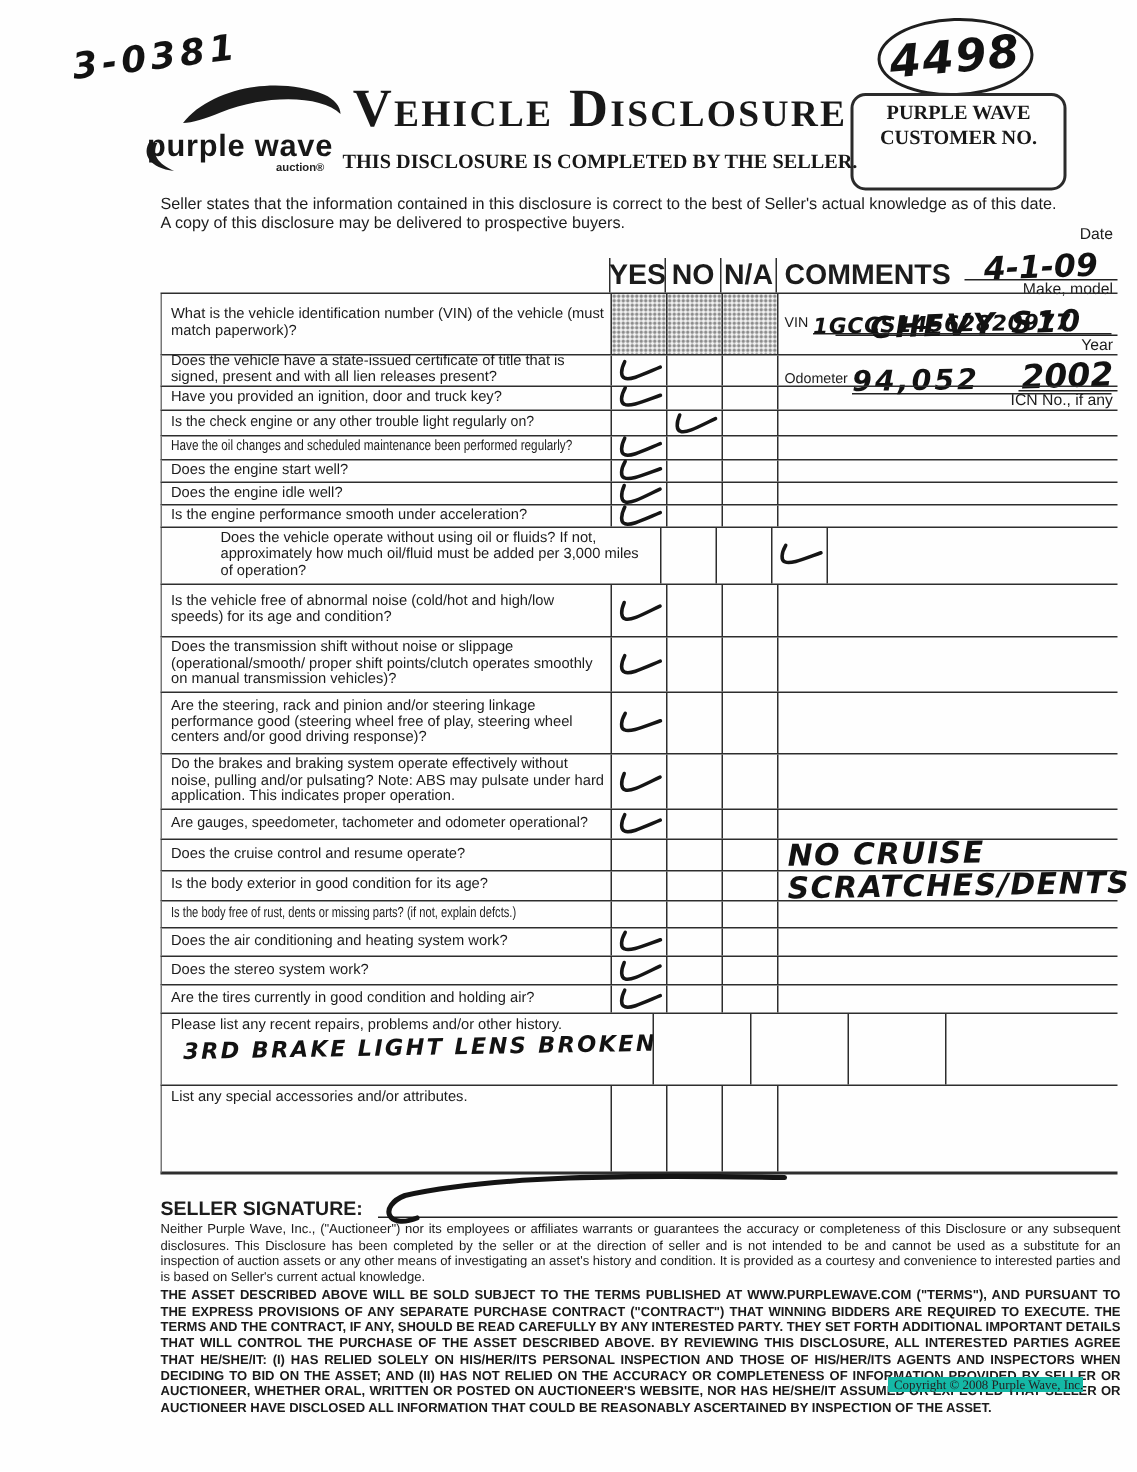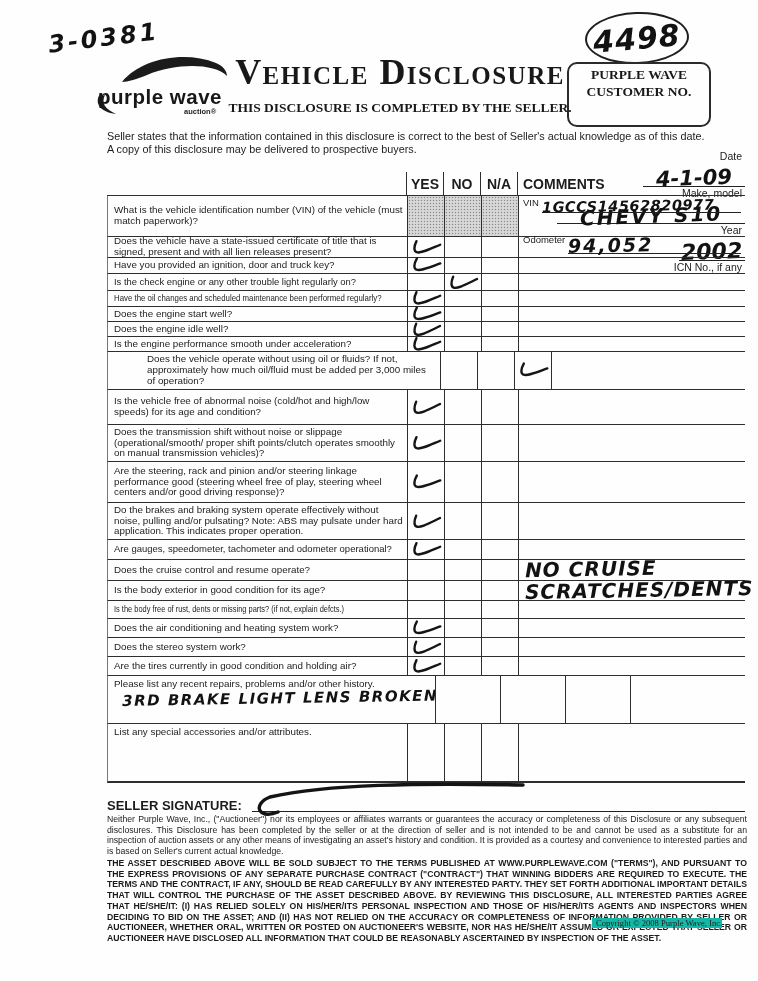--- a/index.html
+++ b/index.html
@@ -45,32 +45,32 @@
       border-left:1px solid #777;}
   .thead{border-left:none;}
   .cell-q{width:299px;box-sizing:border-box;display:flex;align-items:center;
       padding:1px 4px 1px 6px;overflow:visible;}
   .cell-q.block{display:block;padding-top:3px;}
   .qt{font-size:9.8px;line-height:10.8px;transform-origin:left center;}
   .cell-a{width:37px;box-sizing:border-box;border-left:1.6px solid #2e2e2e;display:flex;
       align-items:center;justify-content:center;overflow:visible;position:relative;}
   .cell-c{flex:1;box-sizing:border-box;border-left:1.6px solid #2e2e2e;position:relative;
       padding:1px 4px;overflow:visible;}
-  .hcell{font-weight:bold;font-size:14px;display:flex;align-items:center;justify-content:center;}
+  .hcell{font-weight:bold;font-size:19px;display:flex;align-items:center;justify-content:center;}
   .hcell.cmt{justify-content:flex-start;padding-left:5px;}
   .shade{background-color:#cfcfcf;
       background-image:radial-gradient(#8a8a8a .8px,transparent .95px),
                        radial-gradient(#f4f4f4 .8px,transparent .95px);
       background-size:3px 3px;background-position:0 0,1.5px 1.5px;}
   .chk{width:31px;height:15px;overflow:visible;}
   .cmt-hw{position:absolute;left:6px;top:-3px;font-size:20px;white-space:nowrap;
       transform:rotate(-1deg);letter-spacing:1px;}
   .note-hw{font-size:15px;white-space:nowrap;letter-spacing:1.5px;margin:2px 0 0 8px;
       transform:rotate(-1deg);transform-origin:left top;}
-  .vinline{display:flex;align-items:flex-start;height:37px;}
+  .vinline{display:flex;align-items:center;height:37px;}
   .vinlab{font-size:9.5px;padding:0 3px 1px 0;}
   .vinu{flex:1;border-bottom:1.4px solid #222;display:flex;align-items:flex-end;}
   .vinu .hw{font-size:14.5px;line-height:1;transform:translateY(2px) rotate(-1deg);
       white-space:nowrap;letter-spacing:.5px;}
   .vinu .hw.odo{font-size:19px;letter-spacing:2px;}
 
   
   .sig-label{position:absolute;left:107px;top:798px;font-weight:bold;font-size:13px;}
   .sig-line{position:absolute;left:252px;top:811px;width:493px;border-top:1.6px solid #222;}
   .sig-stroke{position:absolute;left:238px;top:772px;width:290px;height:48px;overflow:visible;}

